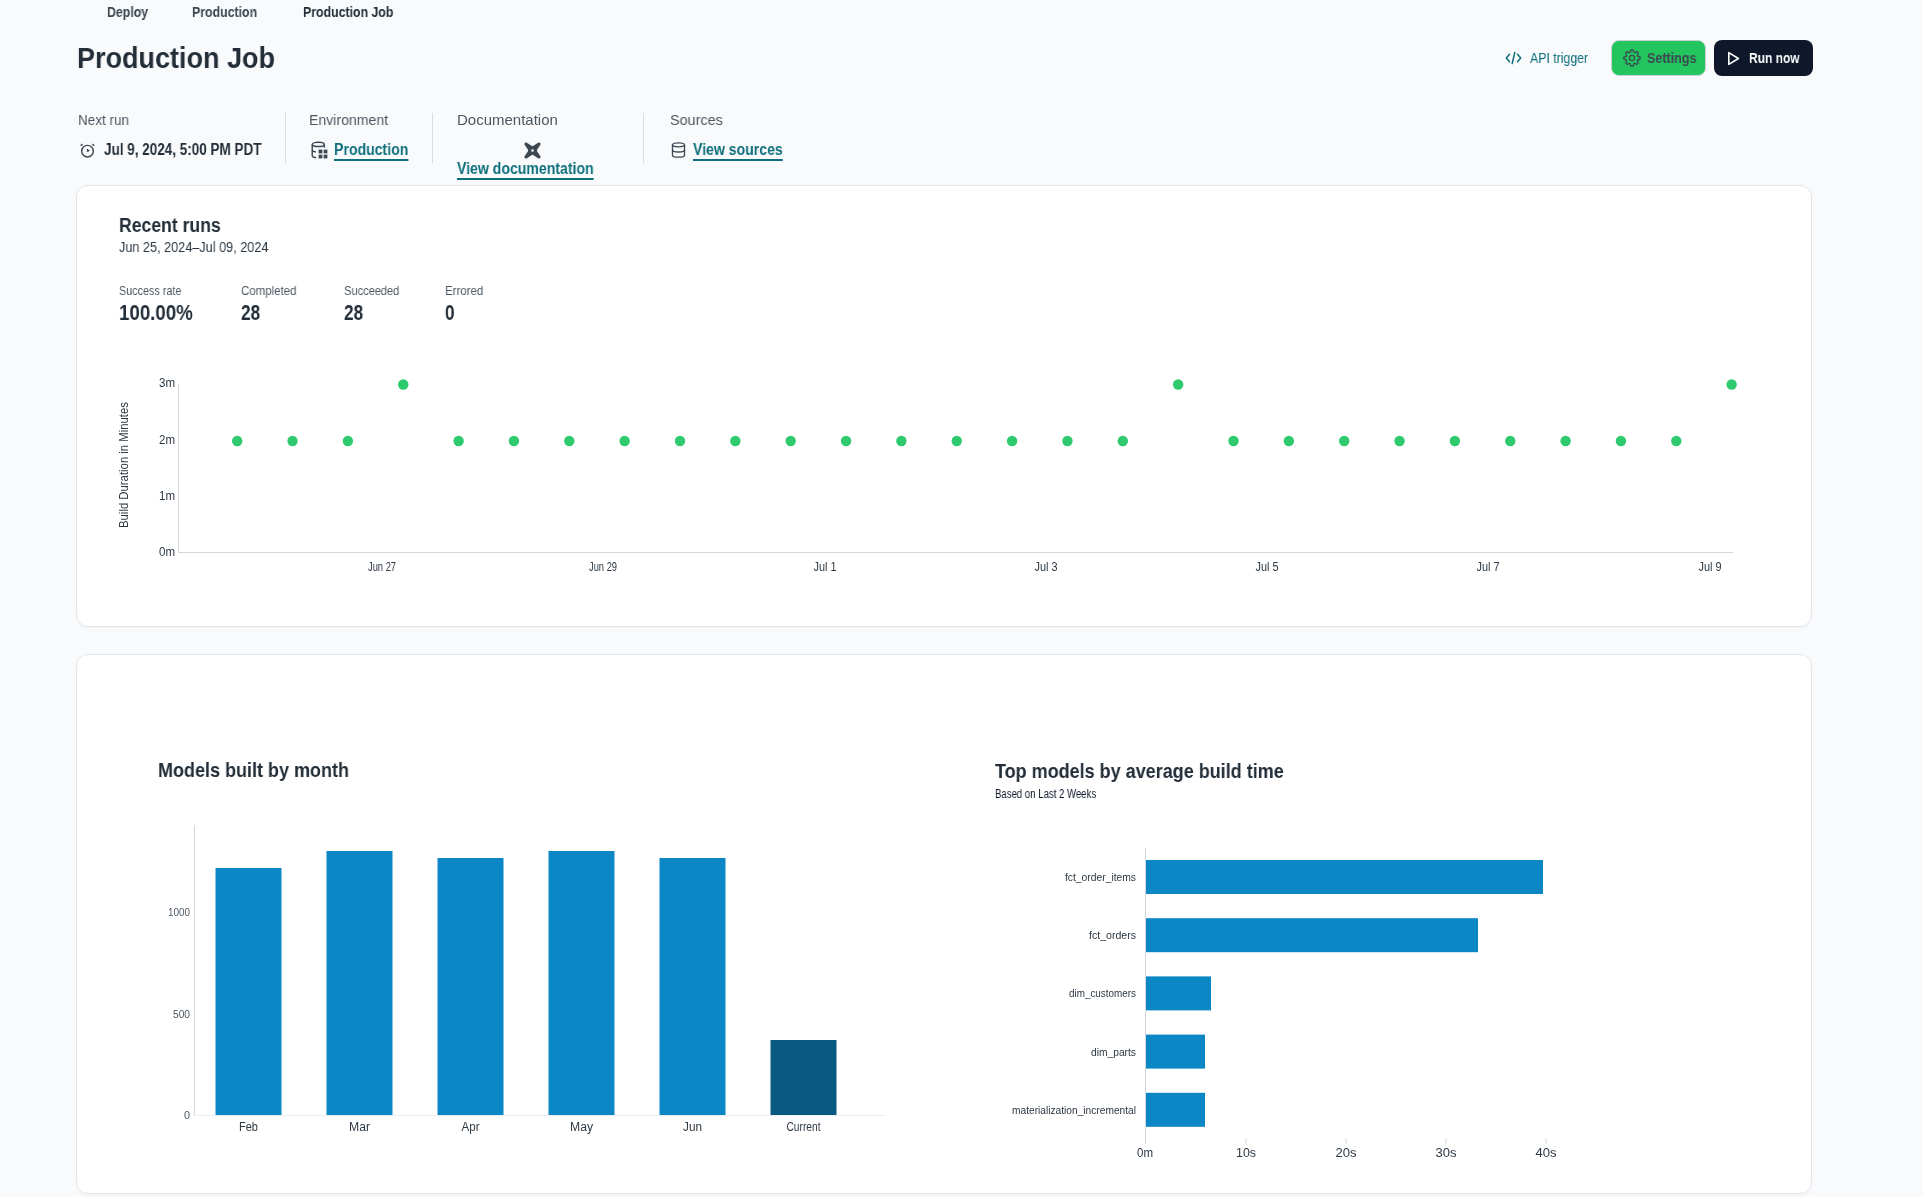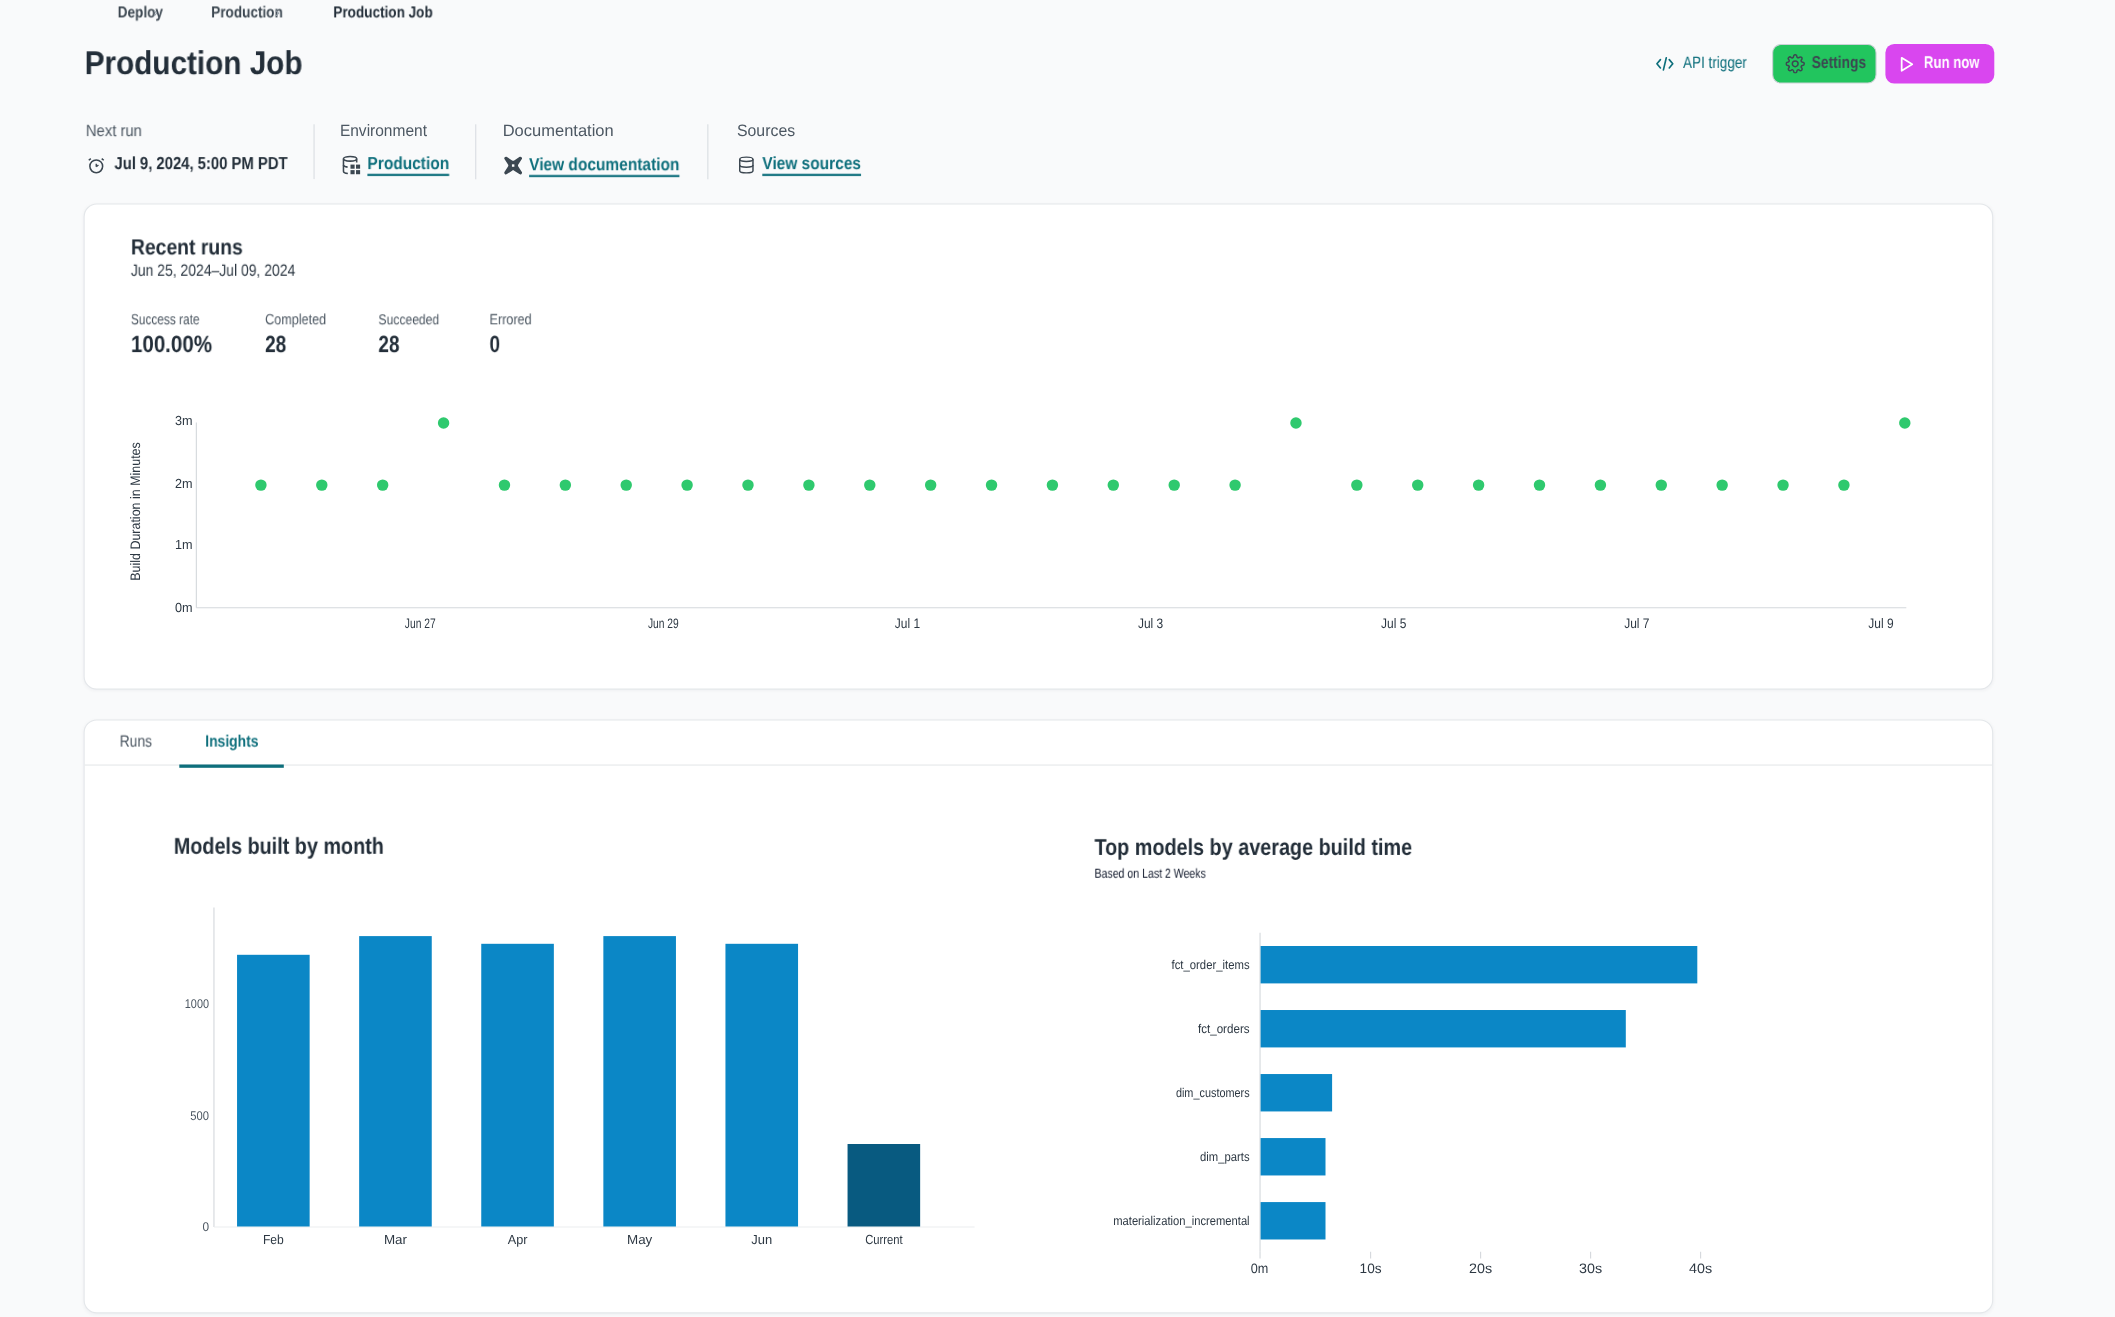--- a/index.html
+++ b/index.html
@@ -8,21 +8,21 @@
 .sx { display:inline-block; transform:scaleX(.85); transform-origin:0 50%; white-space:nowrap; will-change:transform;}
 .crumb { position:absolute; top:4px; font-size:14.5px; font-weight:700; color:#3c4751; white-space:nowrap;padding-left:28px;}
 .csep { position:absolute; top:3px; font-size:13px; color:#9aa4ad; font-weight:400;}
 h1 { position:absolute; left:77px; top:41px; font-size:30px; font-weight:700; color:#232e39; white-space:nowrap;}
 h1 .sx { transform:scaleX(.9); }
 .apitrigger { position:absolute; left:1505px; top:49px; color:#0e6f7c; font-size:15px; display:flex; align-items:center;justify-content:flex-end; }
 .btn { position:absolute; top:40px; height:36px; border-radius:8px; display:flex; align-items:center; justify-content:center; font-size:15.5px; font-weight:700; }
 .btn .sxc { display:inline-block; transform:scaleX(.78); transform-origin:50% 50%; white-space:nowrap; will-change:transform;}
 .btn.settings { left:1611px; width:95px; background:#22c55e; border:1px solid #ccd1d6; color:#3c4751; gap:6px;}
 .btn.settings .sxc { width:48px; transform:scaleX(.81); transform-origin:0 50%;}
-.btn.run { left:1714px; width:99px; background:#d946ef; color:#fff; gap:9px; border:none;}
+.btn.run { left:1714px; width:99px; background:#0f172a; color:#fff; gap:9px; border:none;}
 .btn.run .sxc { width:52px; transform:scaleX(.773) !important; transform-origin:0 50%;}
 .mlabel { position:absolute; top:111px; font-size:15px; color:#4c5762; white-space:nowrap;}
 .mval { position:absolute; top:141px; font-size:16px; font-weight:700; color:#232e39; white-space:nowrap; display:flex; align-items:center;}
 .mval a { color:#0e6f7c; }
 .mval a .sx { text-decoration:underline; text-underline-offset:3.5px; text-decoration-thickness:1.5px;}
 .vdiv { position:absolute; top:113px; width:1px; height:50px; background:#d9dde1; }
 .card { position:absolute; left:76px; width:1736px; background:#fff; border:1px solid #e4e7ea; border-radius:12px; box-shadow:0 1px 3px rgba(16,24,40,0.04); }
 #card1 { top:185px; height:442px; }
 #card2 { top:654px; height:540px; }
 .tabbar { position:absolute; left:0; top:0; width:1734px; height:41px; border-bottom:1px solid #e5e8ea; }
@@ -84,21 +84,21 @@
         <rect x="11.5" y="11.5" width="5" height="5"></rect>
         <rect x="18.2" y="11.5" width="5" height="5"></rect>
         <rect x="11.5" y="18.2" width="5" height="5"></rect>
         <rect x="18.2" y="18.2" width="5" height="5"></rect>
       </g>
     </svg>
     <a><span class="sx" style="transform:scaleX(.88);">Production</span></a>
   </div>
 <div class="vdiv" style="left:432px;"></div>
 <span class="mlabel" style="left:457px;"><span class="sx" style="transform:scaleX(1);">Documentation</span></span>
-<div class="mval" style="left:457px;">
+<div class="mval" style="left:457px;flex-direction:column;">
     <svg width="19" height="19" viewBox="0 0 24 24" fill="#3c4751" style="margin-right:5px;">
       <path d="M21.6 2.4c.8.8.8 1.4.2 2.5l-3.9 5.9c-.5.8-.5 1.7 0 2.4l3.9 5.9c.6 1.1.6 1.7-.2 2.5s-1.4.8-2.5.2l-5.9-3.9c-.8-.5-1.7-.5-2.4 0l-5.9 3.9c-1.1.6-1.7.6-2.5-.2s-.8-1.4-.2-2.5l3.9-5.9c.5-.8.5-1.7 0-2.4L2.2 4.9c-.6-1.1-.6-1.7.2-2.5s1.4-.8 2.5-.2l5.9 3.9c.8.5 1.7.5 2.4 0l5.9-3.9c1.1-.6 1.7-.6 2.5.2z" fill-rule="evenodd"></path>
       <rect x="10.6" y="10.6" width="2.8" height="2.8" fill="#fff"></rect>
     </svg>
     <a><span class="sx" style="transform:scaleX(.88);">View documentation</span></a>
   </div>
 <div class="vdiv" style="left:643px;"></div>
 <span class="mlabel" style="left:670px;"><span class="sx" style="transform:scaleX(.96);">Sources</span></span>
 <div class="mval" style="left:670px;">
     <svg width="17" height="18" viewBox="0 0 24 24" fill="none" stroke="#3c4751" stroke-width="1.9" style="margin-right:6px;">
@@ -160,29 +160,20 @@
       <circle cx="1377.9" cy="85" r="5.2" fill="#2fc96e"></circle>
       <circle cx="1433.25" cy="85" r="5.2" fill="#2fc96e"></circle>
       <circle cx="1488.6000000000001" cy="85" r="5.2" fill="#2fc96e"></circle>
       <circle cx="1543.95" cy="85" r="5.2" fill="#2fc96e"></circle>
       <circle cx="1599.3000000000002" cy="85" r="5.2" fill="#2fc96e"></circle>
       <circle cx="1654.65" cy="28.5" r="5.2" fill="#2fc96e"></circle>
     </svg>
 </div>
 
 <div class="card" id="card2">
-  <div class="tabbar">
-    <div class="tab runs">
-        <span class="sxc">Runs</span>
-      </div>
-    <div class="tab insights">
-        <span class="sxc">Insights</span>
-      </div>
-      <div class="tabline"></div>
-  </div>
   <div class="chtitle" style="left:81px; top:103px;"><span class="sx">Models built by month</span></div>
   <div class="chtitle" style="left:918px; top:104px;"><span class="sx">Top models by average build time</span></div>
   <div class="chsub" style="left:918px; top:132px;"><span class="sx" style="transform:scaleX(.8);">Based on Last 2 Weeks</span></div>
   <svg id="barchart" width="800" height="330" viewBox="0 0 800 330" style="position:absolute; left:59px; top:165px;">
       <line x1="58.5" y1="5" x2="58.5" y2="295.5" stroke="#d4d8dc" stroke-width="1"></line>
       <line x1="58.5" y1="295.5" x2="750" y2="295.5" stroke="#eceef0" stroke-width="1"></line>
       <text x="54" y="299" font-size="11.5" fill="#4c5762" text-anchor="end" textLength="6" lengthAdjust="spacingAndGlyphs">0</text>
       <text x="54" y="198" font-size="11.5" fill="#4c5762" text-anchor="end" textLength="17" lengthAdjust="spacingAndGlyphs">500</text>
       <text x="54" y="96" font-size="11.5" fill="#4c5762" text-anchor="end" textLength="22" lengthAdjust="spacingAndGlyphs">1000</text>
       <rect x="79.5" y="48" width="66" height="247" fill="#0b87c6"></rect>

